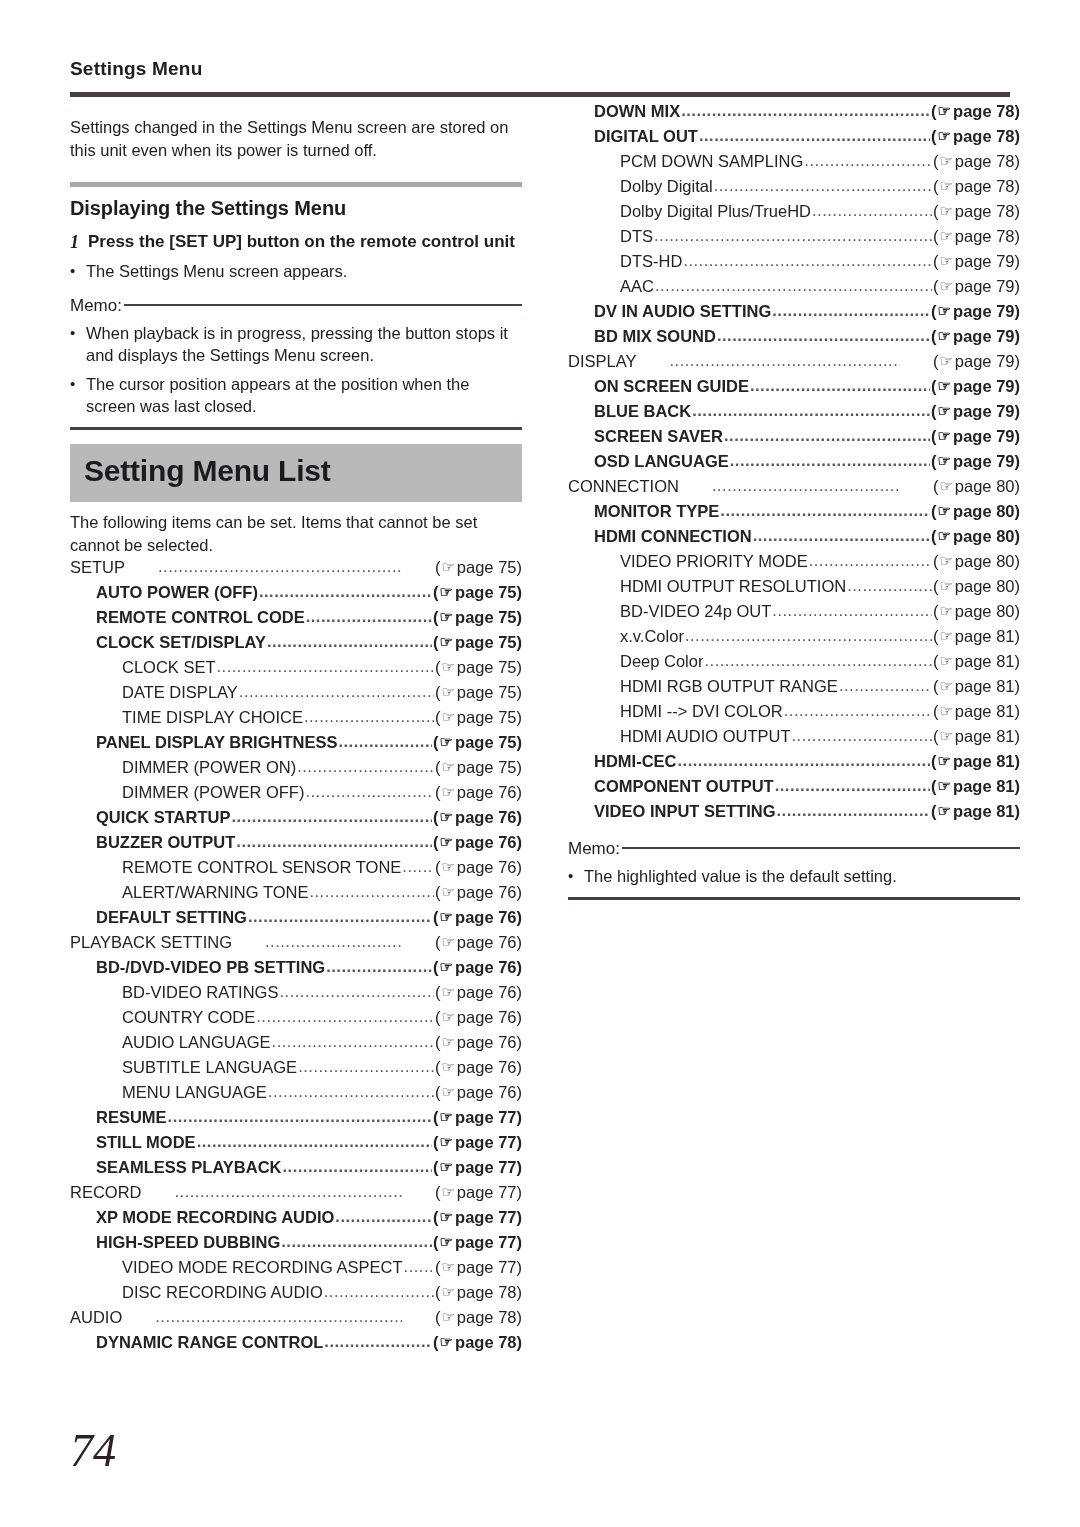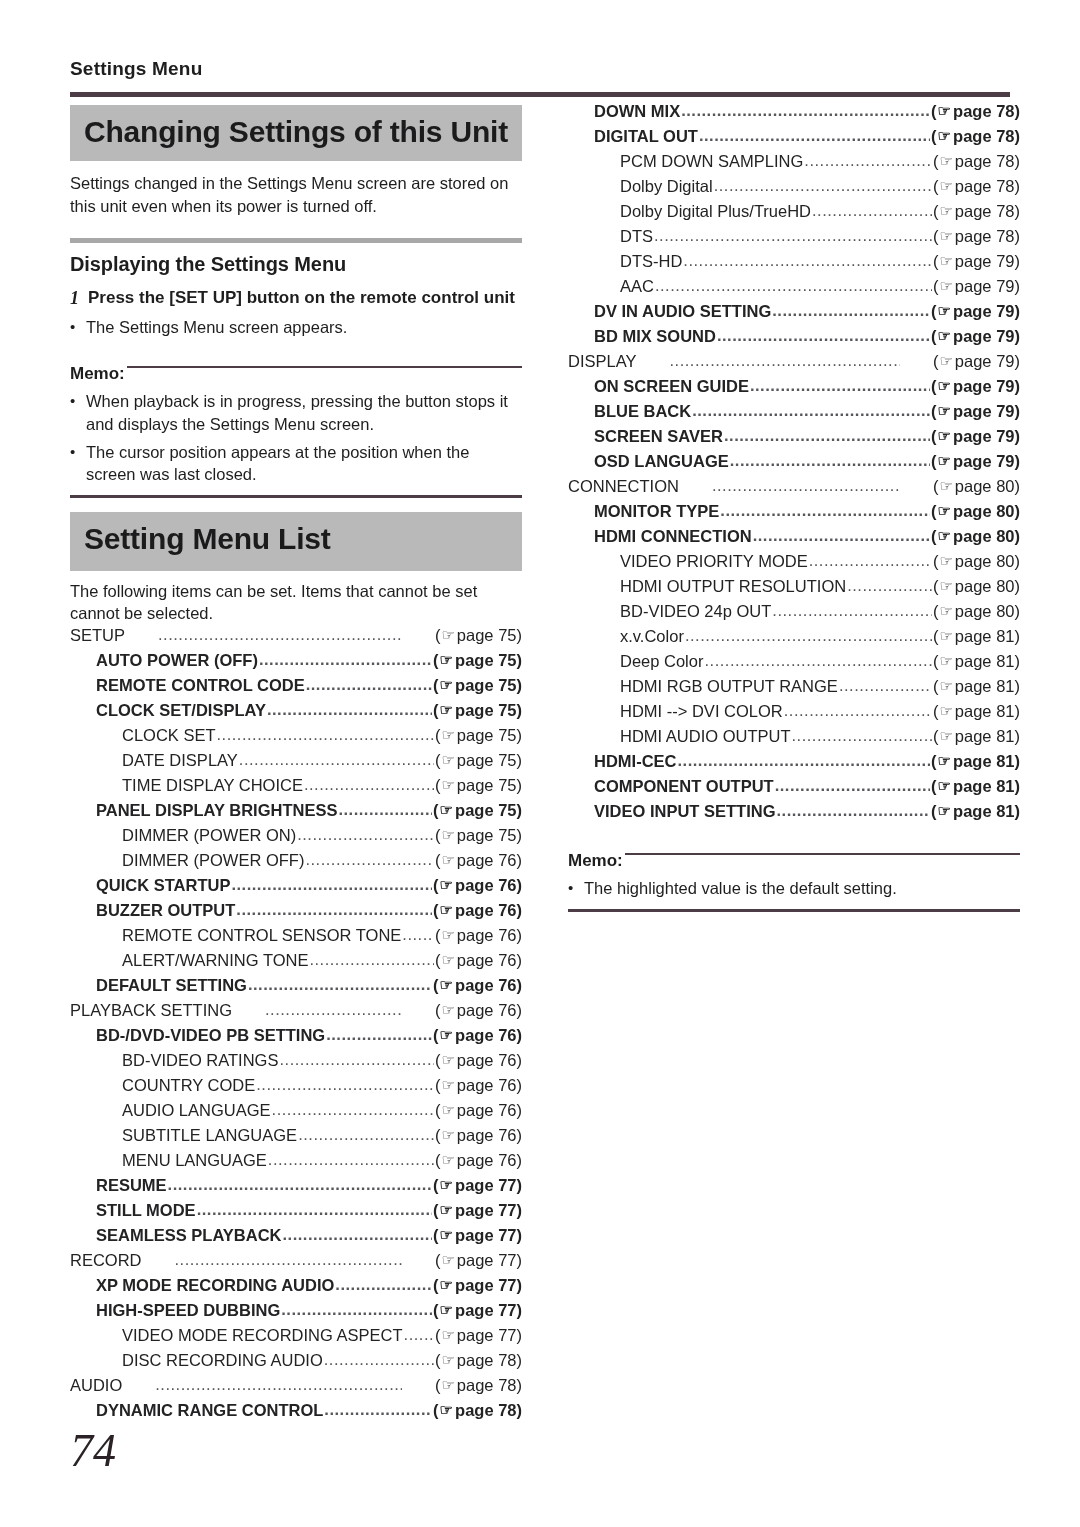--- a/index.html
+++ b/index.html
@@ -119,24 +119,23 @@
   .bullet-text { flex: 1 1 auto; }
 
   
   .memo-head {
     display: flex;
     align-items: center;
     margin-top: 14px;
   }
   .memo-label {
     font-size: 17px;
-    font-weight: bold;
+    font-weight: normal;
     white-space: nowrap;
     padding-right: 2px;
-    margin-top: 12px;
   }
   .memo-line {
     flex: 1 1 auto;
     height: 2px;
     background: #4b3c46;
     margin-bottom: 2px;
   }
   .memo-bottom-rule {
     width: 452px;
     height: 3px;
@@ -194,21 +193,20 @@
 </head>
 <body>
 
 <div class="page">
 
   <div class="running-head">Settings Menu</div>
   <div class="head-rule"></div>
 
   <div class="col col-left">
 
-    <div class="title-band">Changing Settings of this Unit</div>
 
     <div class="body-text">Settings changed in the Settings Menu screen are stored on this unit even when its power is turned off.</div>
 
     <div class="sub-rule"></div>
     <div class="sub-head">Displaying the Settings Menu</div>
 
     <div class="step">
       <div class="step-num">1</div>
       <div class="step-body">Press the [SET UP] button on the remote control unit</div>
     </div>

